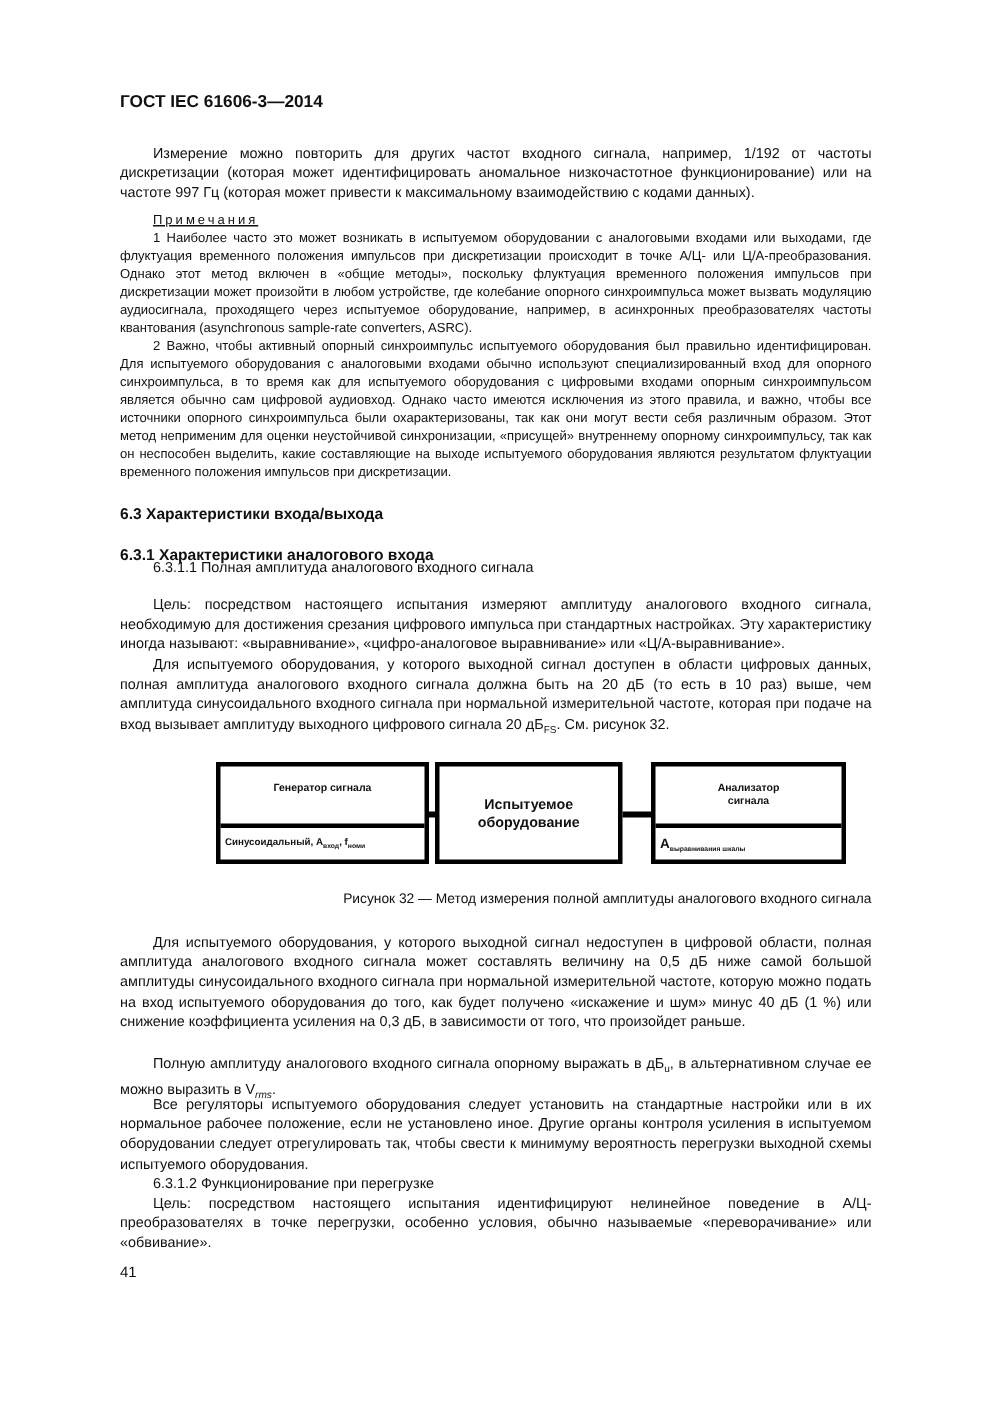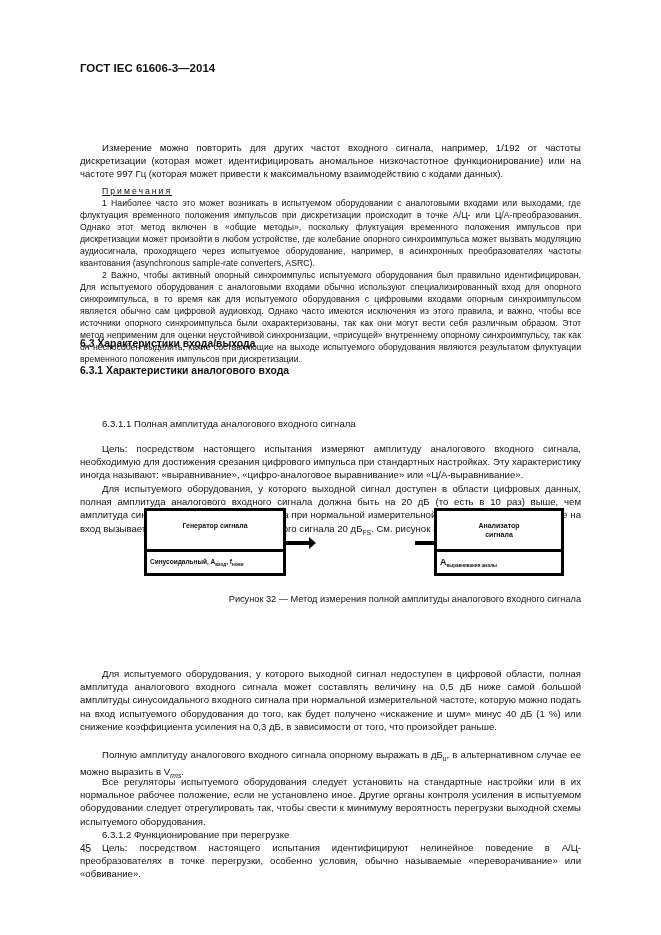--- a/index.html
+++ b/index.html
@@ -2,21 +2,21 @@
 <html><head>
 <meta charset="utf-8">
 <style>
   html, body { margin: 0; padding: 0; background: #ffffff; }
   body { width: 661px; height: 935px; position: relative; overflow: hidden;
          font-family: "Liberation Sans", sans-serif; color: #111; }
   .page { position: absolute; left: 80px; top: 0; width: 501px; }
   .hdr { position: absolute; top: 62px; left: 0; font-size: 11.5px; font-weight: bold; }
   .txt { position: absolute; left: 0; width: 501px; font-size: 9.6px; line-height: 13.2px; text-align: justify; }
   .small { font-size: 8.7px; line-height: 12px; }
-  .ind { text-indent: 22px; margin-top: 45px; }
+  .ind { text-indent: 22px; }
   .sec { position: absolute; left: 0; font-size: 10.4px; font-weight: bold; }
   .spaced { letter-spacing: 2px; text-decoration: underline; }
   .fig { position: absolute; top: 508px; left: 64px; width: 420px; height: 72px; }
   .box { position: absolute; border: 3px solid #000; box-sizing: border-box; background: #fff; }
   .boxtxt { position: absolute; left: 0; right: 0; text-align: center; font-weight: bold; font-size: 7px; line-height: 9px; }
   .subbox { position: absolute; left: 0; right: 0; bottom: 0; border-top: 3px solid #000; font-size: 6.5px; font-weight: bold; padding-left: 3px; box-sizing: border-box; }
   .arrow { position: absolute; height: 4px; background: #000; }
   .arrow::after { content: ""; position: absolute; right: -6px; top: -4px; border-left: 7px solid #000; border-top: 6px solid transparent; border-bottom: 6px solid transparent; }
   .cap { position: absolute; top: 594px; left: 0; width: 501px; text-align: right; font-size: 9.2px; }
   .pnum { position: absolute; top: 843px; left: 0; font-size: 10px; }
@@ -39,28 +39,31 @@
   <div class="txt ind" style="top:372px;">6.3.1.1 Полная амплитуда аналогового входного сигнала</div>
   <div class="txt ind" style="top:397px;">Цель: посредством настоящего испытания измеряют амплитуду аналогового входного сигнала, необходимую для достижения срезания цифрового импульса при стандартных настройках. Эту характеристику иногда называют: «выравнивание», «цифро-аналоговое выравнивание» или «Ц/А-выравнивание».</div>
   <div class="txt ind" style="top:437px;"><span>Для испытуемого оборудования, у которого выходной сигнал доступен в области цифровых данных, полная амплитуда аналогового входного сигнала должна быть на 20 дБ (то есть в 10 раз) выше, чем амплитуда синусоидального входного сигнала при нормальной измерительной частоте, которая при подаче на вход вызывает амплитуду выходного цифрового сигнала 20 дБ</span><sub>FS</sub><span>. См. рисунок 32.</span></div>
 
   <div class="fig">
     <div class="box" style="left:0; top:0; width:142px; height:68px;">
       <div class="boxtxt" style="top:10px; padding:0 35px;">Генератор сигнала</div>
       <div class="subbox" style="height:24px; line-height:20px;"><span>Синусоидальный, A</span><sub>вход</sub><span>, f</span><sub>номи</sub></div>
     </div>
     <div class="arrow" style="left:142px; top:33px; width:24px;"></div>
+    <div class="box" style="left:146px; top:0; width:125px; height:68px;">
+      <div class="boxtxt" style="top:20px; font-size:9.5px; line-height:12px; padding:0 18px;">Испытуемое оборудование</div>
+    </div>
     <div class="arrow" style="left:271px; top:33px; width:22px;"></div>
     <div class="box" style="left:290px; top:0; width:130px; height:68px;">
       <div class="boxtxt" style="top:10px; padding:0 30px;">Анализатор сигнала</div>
       <div class="subbox" style="height:24px; line-height:20px;"><span style="font-size:9px;">A</span><sub>выравнивания шкалы</sub></div>
     </div>
   </div>
   <div class="cap">Рисунок 32 — Метод измерения полной амплитуды аналогового входного сигнала</div>
 
   <div class="txt ind" style="top:622px;">Для испытуемого оборудования, у которого выходной сигнал недоступен в цифровой области, полная амплитуда аналогового входного сигнала может составлять величину на 0,5 дБ ниже самой большой амплитуды синусоидального входного сигнала при нормальной измерительной частоте, которую можно подать на вход испытуемого оборудования до того, как будет получено «искажение и шум» минус 40 дБ (1 %) или снижение коэффициента усиления на 0,3 дБ, в зависимости от того, что произойдет раньше.</div>
   <div class="txt ind" style="top:703px;"><span>Полную амплитуду аналогового входного сигнала опорному выражать в дБ</span><sub>u</sub><span>, в альтернативном случае ее можно выразить в V</span><sub style="font-style:italic;">rms</sub><span>.</span></div>
   <div class="txt ind" style="top:730px;">Все регуляторы испытуемого оборудования следует установить на стандартные настройки или в их нормальное рабочее положение, если не установлено иное. Другие органы контроля усиления в испытуемом оборудовании следует отрегулировать так, чтобы свести к минимуму вероятность перегрузки выходной схемы испытуемого оборудования.</div>
   <div class="txt ind" style="top:783px;">6.3.1.2 Функционирование при перегрузке</div>
   <div class="txt ind" style="top:796px;">Цель: посредством настоящего испытания идентифицируют нелинейное поведение в А/Ц-преобразователях в точке перегрузки, особенно условия, обычно называемые «переворачивание» или «обвивание».</div>
 
-  <div class="pnum">45</div>
+  <div class="pnum">41</div>
 </div>
 
 </body></html>

